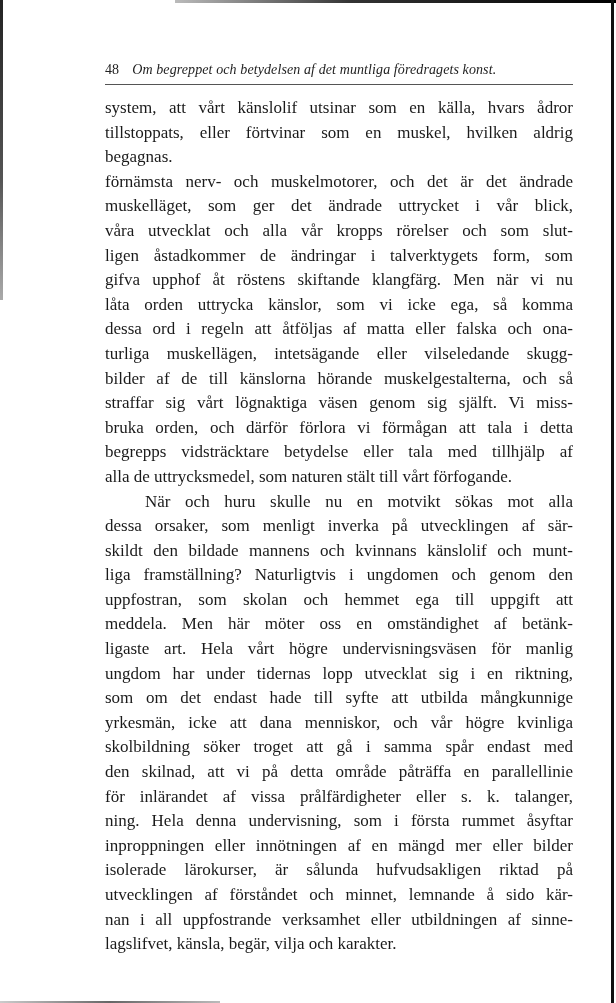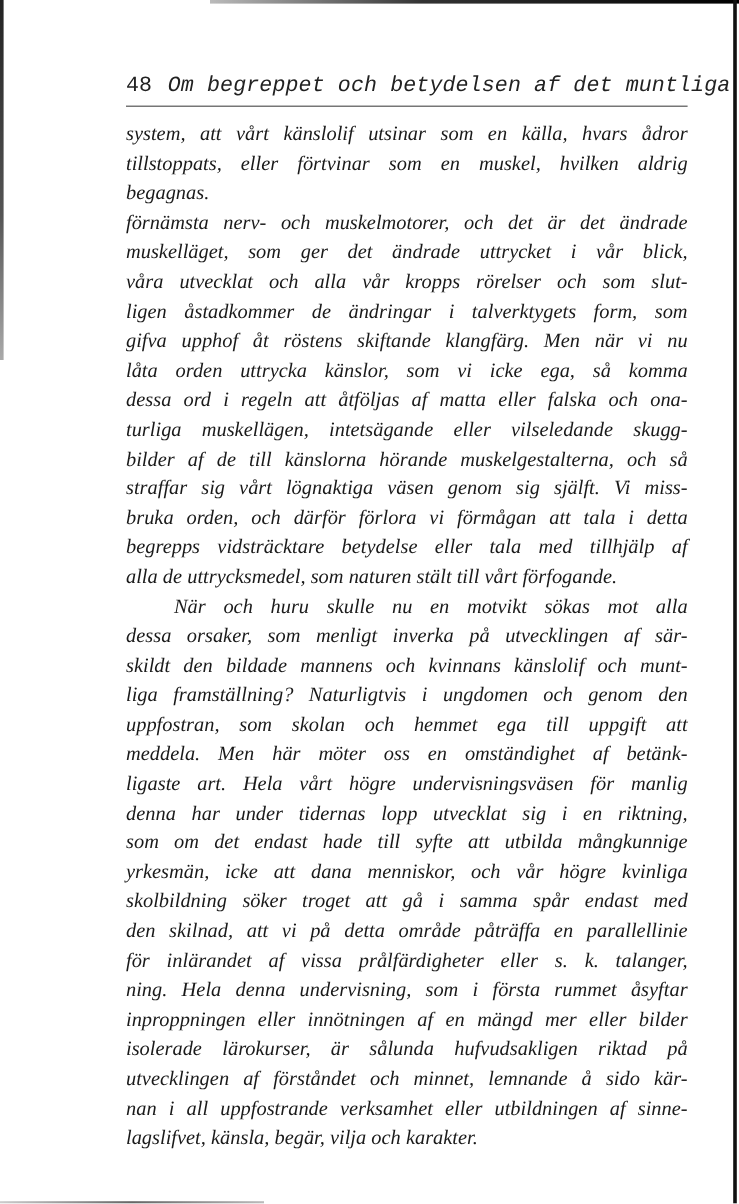--- a/index.html
+++ b/index.html
@@ -2,25 +2,25 @@
 <html><head>
 <meta charset="utf-8">
 <style>
   html, body { margin: 0; padding: 0; background: #ffffff; }
   body { width: 616px; height: 1003px; position: relative; overflow: hidden; }
   .scan-left { position: absolute; left: 0; top: 0; width: 3px; height: 300px; background: linear-gradient(#222, #555 60%, #aaa); }
   .scan-top { position: absolute; left: 175px; top: 0; width: 441px; height: 3px; background: linear-gradient(90deg, #bbb, #333 40%, #000); }
   .scan-right { position: absolute; right: 2px; top: 0; width: 3px; height: 1003px; background: #111; }
   .scan-bottom { position: absolute; left: 0; bottom: 0; width: 220px; height: 2px; background: linear-gradient(90deg, #ccc, #666 50%, #bbb); }
   .page { position: absolute; left: 105px; top: 62px; width: 468px; }
-  .running-head { display: flex; align-items: baseline; font-family: Liberation Mono, monospace; font-style: italic; font-size: 18px; color: #222; letter-spacing: 0.1px; white-space: nowrap; }
+  .running-head { display: flex; align-items: baseline; font-family: Liberation Serif, serif; font-style: italic; font-size: 14px; color: #222; letter-spacing: 0.1px; white-space: nowrap; }
   .page-number { font-style: normal; margin-right: 13px; }
   .head-rule { height: 0; border-top: 1px solid #555; margin-top: 6px; width: 468px; }
   .body-text { margin-top: 11px; font-family: "Liberation Serif", serif; font-size: 17px; line-height: 24.6px; color: #1a1a1a; }
-  .line { display: block; text-align: justify; text-align-last: justify; white-space: nowrap; height: 24.6px; overflow: visible; font-style: italic; }
+  .line { display: block; text-align: justify; text-align-last: justify; white-space: nowrap; height: 24.6px; overflow: visible; }
   .line.last { text-align-last: left; }
   .line.indent { padding-left: 40px; }
 </style>
 </head>
 <body>
 
 <div class="scan-left"></div>
 <div class="scan-top"></div>
 <div class="scan-right"></div>
 <div class="scan-bottom"></div>
@@ -48,21 +48,21 @@
       <span class="line">bruka orden, och därför förlora vi förmågan att tala i detta</span>
       <span class="line">begrepps vidsträcktare betydelse eller tala med tillhjälp af</span>
       <span class="line last">alla de uttrycksmedel, som naturen stält till vårt förfogande.</span>
       <span class="line indent">När och huru skulle nu en motvikt sökas mot alla</span>
       <span class="line">dessa orsaker, som menligt inverka på utvecklingen af sär-</span>
       <span class="line">skildt den bildade mannens och kvinnans känslolif och munt-</span>
       <span class="line">liga framställning? Naturligtvis i ungdomen och genom den</span>
       <span class="line">uppfostran, som skolan och hemmet ega till uppgift att</span>
       <span class="line">meddela. Men här möter oss en omständighet af betänk-</span>
       <span class="line">ligaste art. Hela vårt högre undervisningsväsen för manlig</span>
-      <span class="line">denna har under tidernas lopp utvecklat sig i en riktning,</span>
+      <span class="line">ungdom har under tidernas lopp utvecklat sig i en riktning,</span>
       <span class="line">som om det endast hade till syfte att utbilda mångkunnige</span>
       <span class="line">yrkesmän, icke att dana menniskor, och vår högre kvinliga</span>
       <span class="line">skolbildning söker troget att gå i samma spår endast med</span>
       <span class="line">den skilnad, att vi på detta område påträffa en parallellinie</span>
       <span class="line">för inlärandet af vissa prålfärdigheter eller s. k. talanger,</span>
       <span class="line">ning. Hela denna undervisning, som i första rummet åsyftar</span>
       <span class="line">inproppningen eller innötningen af en mängd mer eller bilder</span>
       <span class="line">isolerade lärokurser, är sålunda hufvudsakligen riktad på</span>
       <span class="line">utvecklingen af förståndet och minnet, lemnande å sido kär-</span>
       <span class="line">nan i all uppfostrande verksamhet eller utbildningen af sinne-</span>

